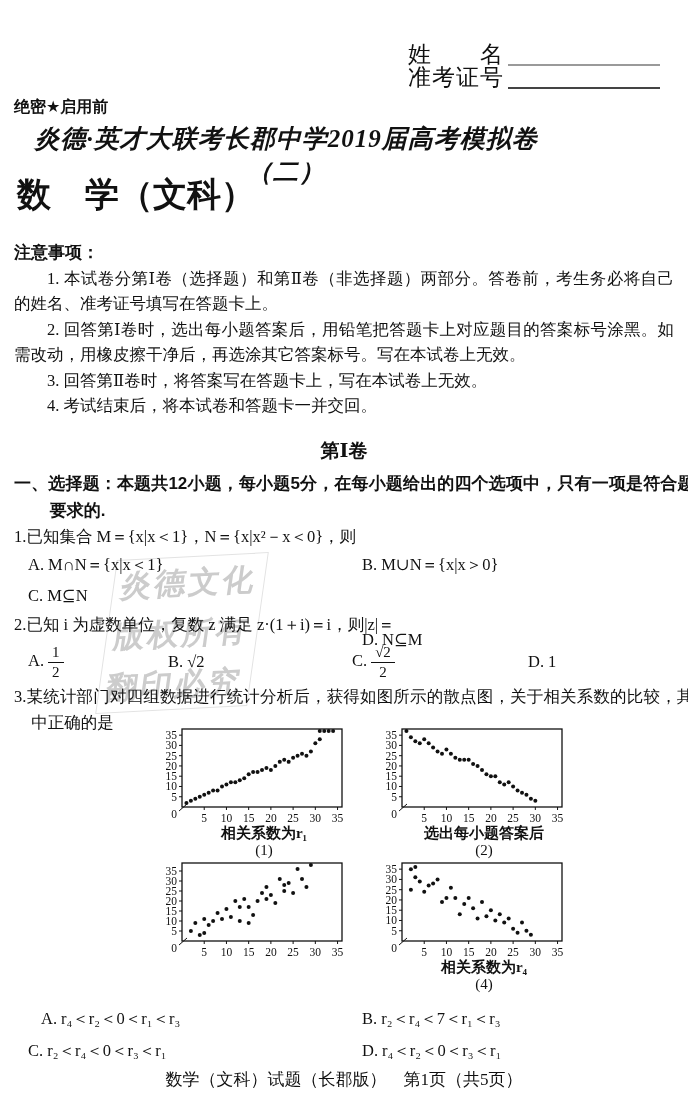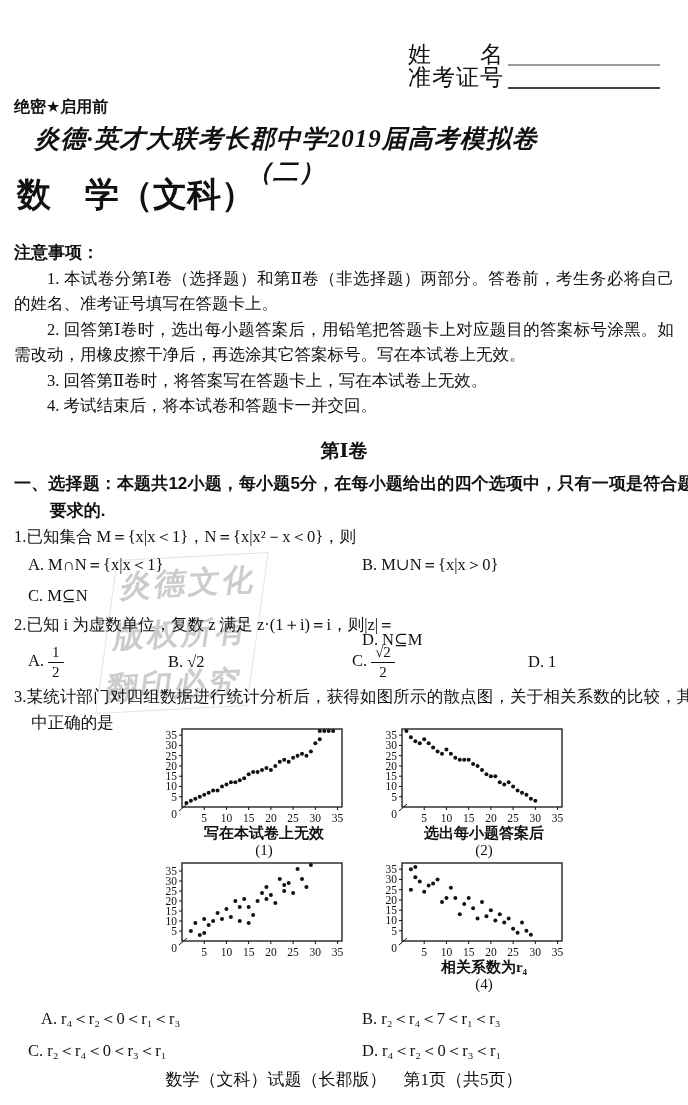--- a/index.html
+++ b/index.html
@@ -173,21 +173,21 @@
         <circle cx="156.44444444444446" cy="28.684210526315788" r="2" fill="#111"></circle>
         <circle cx="160.88888888888889" cy="24.578947368421055" r="2" fill="#111"></circle>
         <circle cx="165.33333333333334" cy="16.368421052631582" r="2" fill="#111"></circle>
         <circle cx="169.77777777777777" cy="12.263157894736835" r="2" fill="#111"></circle>
         <circle cx="169.77777777777777" cy="4.05263157894737" r="2" fill="#111"></circle>
         <circle cx="174.22222222222223" cy="4.05263157894737" r="2" fill="#111"></circle>
         <circle cx="178.66666666666666" cy="4.05263157894737" r="2" fill="#111"></circle>
         <circle cx="183.11111111111111" cy="4.05263157894737" r="2" fill="#111"></circle>
       </svg>
     <figcaption>
-      <div>写在本试卷上无效</div>
+      <div>相关系数为r₁</div>
       <div class="cap">(1)</div>
     </figcaption>
   </figure>
   <figure class="chart" style="left:370px;top:727px;">
     <svg width="196" height="100" viewBox="0 0 196 100">
         <rect x="32" y="2" width="160" height="78" fill="none" stroke="#111" stroke-width="1.3"></rect>
         <line x1="29" y1="69.73684210526316" x2="32" y2="69.73684210526316" stroke="#111" stroke-width="1"></line>
         <text x="27" y="73.73684210526316" text-anchor="end" font-size="11.5" fill="#111">5</text>
         <line x1="29" y1="59.473684210526315" x2="32" y2="59.473684210526315" stroke="#111" stroke-width="1"></line>
         <text x="27" y="63.473684210526315" text-anchor="end" font-size="11.5" fill="#111">10</text>

